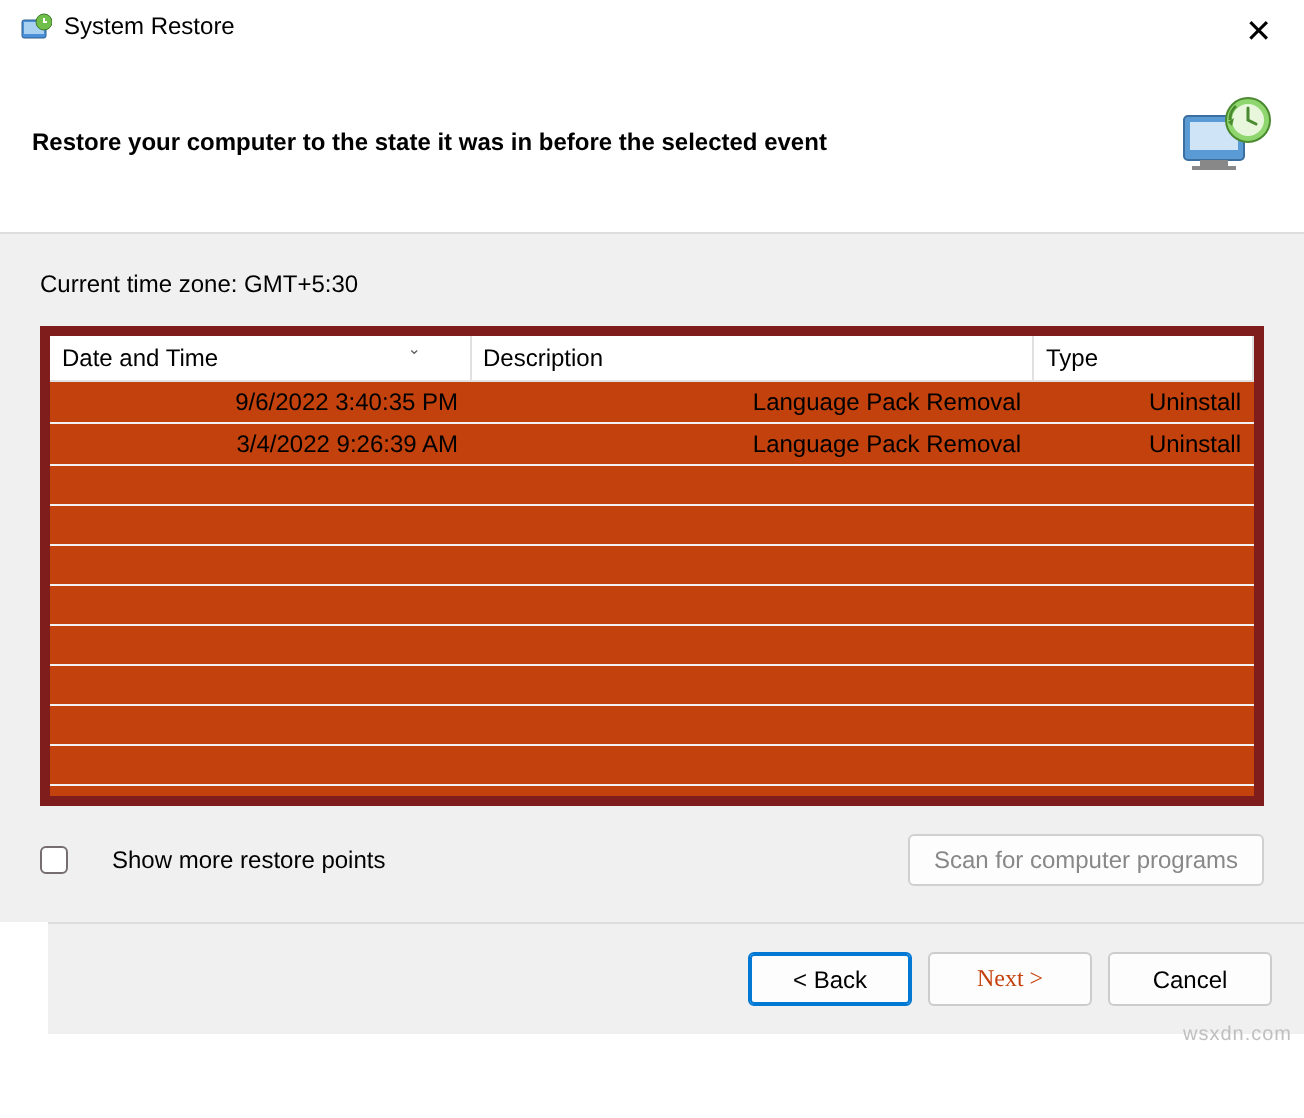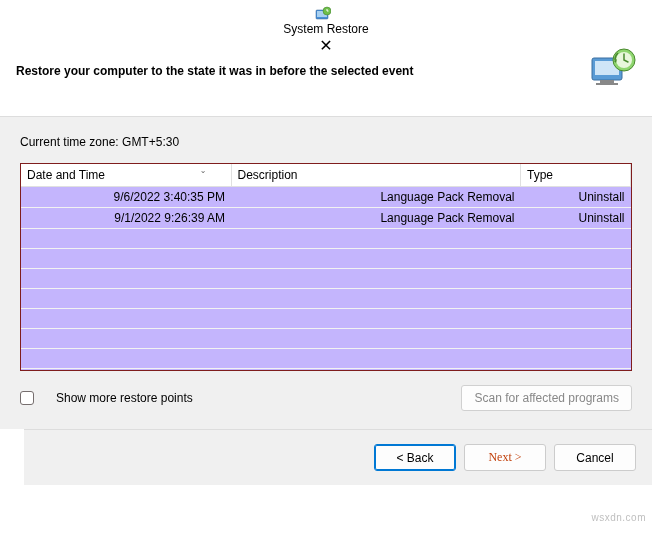--- a/index.html
+++ b/index.html
@@ -11,24 +11,22 @@
       padding: 0;
       width: 652px;
       height: 559px;
       background: #fff;
       font-size: 12px;
       color: #000;
       overflow: hidden;
     }
     .titlebar {
       display: flex;
-      align-items: center;
       padding: 6px 10px;
       height: 32px;
-      flex-direction: column;
     }
     .titlebar-icon {
       width: 16px;
       height: 16px;
       margin-right: 6px;
     }
     .title-text {
       flex: 1;
       font-size: 12px;
     }
@@ -58,23 +56,23 @@
     .content {
       background: #f0f0f0;
       border-top: 1px solid #ddd;
       padding: 18px 20px 10px 20px;
     }
     .tz-label {
       font-size: 12px;
       margin-bottom: 14px;
     }
     .table-wrap {
-      border: 1px solid #7f1d1d;
-      background: #c4b5fd;
-      height: 208px;
+      border: 5px solid #7f1d1d;
+      background: #c2410c;
+      height: 240px;
       overflow: hidden;
     }
     table {
       width: 100%;
       border-collapse: collapse;
       table-layout: fixed;
     }
     th {
       text-align: left;
       font-weight: normal;
@@ -222,21 +220,21 @@
           <th>Type</th>
         </tr>
       </thead>
       <tbody>
         <tr>
           <td>9/6/2022 3:40:35 PM</td>
           <td>Language Pack Removal</td>
           <td>Uninstall</td>
         </tr>
         <tr>
-          <td>9/1/2022 9:26:39 AM</td>
+          <td>3/4/2022 9:26:39 AM</td>
           <td>Language Pack Removal</td>
           <td>Uninstall</td>
         </tr>
         <tr class="empty">
             <td></td>
             <td></td>
             <td></td>
           </tr>
         <tr class="empty">
             <td></td>
@@ -280,21 +278,21 @@
           </tr>
       </tbody>
     </table>
   </div>
 
   <div class="below-table">
     <label class="checkbox-wrap">
       <span class="checkbox"></span>
       <span>Show more restore points</span>
     </label>
-    <button class="scan-btn">Scan for affected programs</button>
+    <button class="scan-btn">Scan for computer programs</button>
   </div>
 </div>
 
 <div class="footer">
   <button class="btn primary">&lt; Back</button>
   <button class="btn disabled">Next &gt;</button>
   <button class="btn">Cancel</button>
 </div>
 
 <div class="watermark">wsxdn.com</div>

